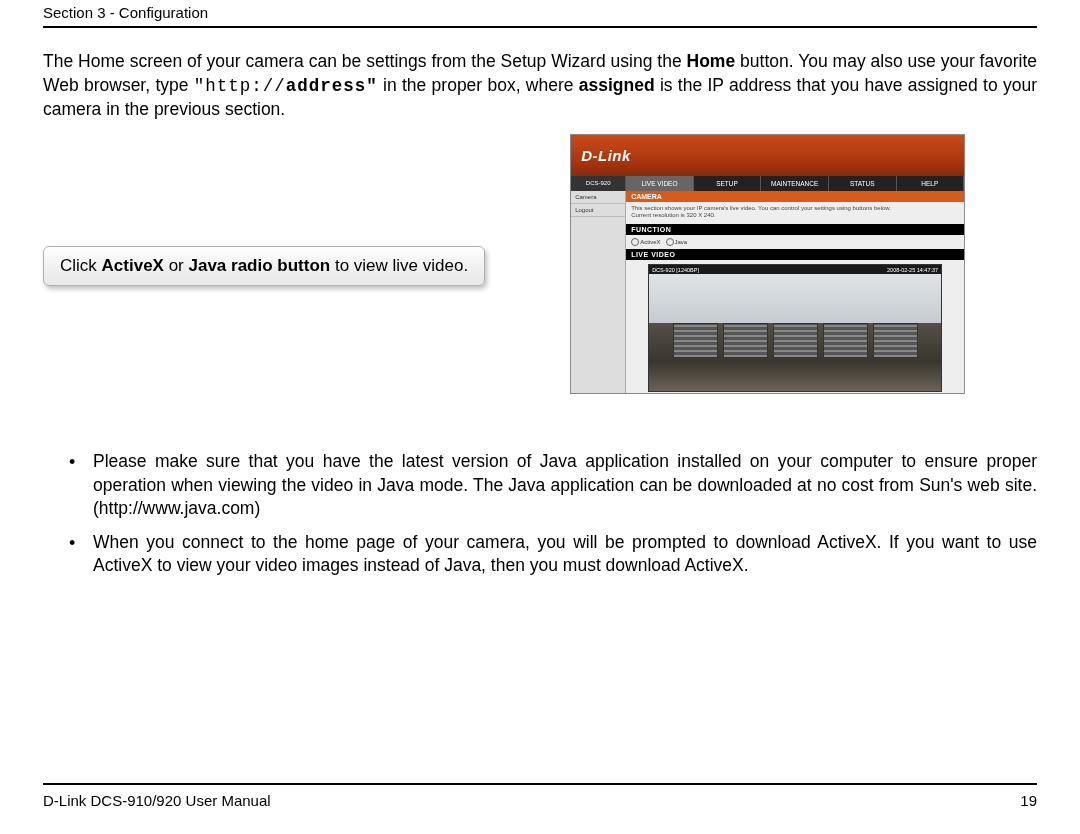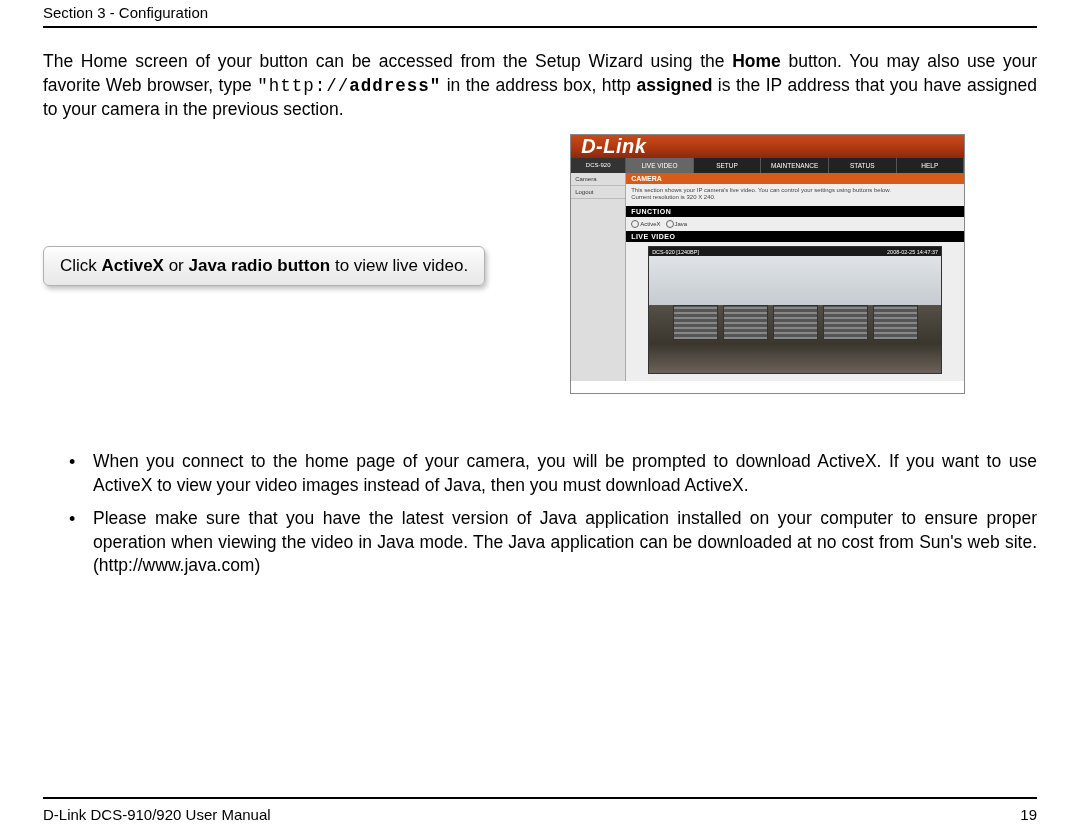--- a/index.html
+++ b/index.html
@@ -56,25 +56,25 @@
     width: 393px;
     height: 258px;
     border: 1px solid #888;
     background: #fff;
     font-family: Arial, sans-serif;
     font-size: 8px;
     overflow: hidden;
     flex: 0 0 auto;
   }
   .ss-brand {
-    height: 23px;
+    height: 41px;
     background: linear-gradient(#c94a1a, #b03810 55%, #8a2a0a);
     color: #fff;
     font-weight: bold;
-    font-size: 20px;
+    font-size: 15px;
     display: flex;
     align-items: center;
     padding: 0 10px;
     font-style: italic;
     letter-spacing: 0.5px;
   }
   .ss-navrow {
     display: flex;
     height: 15px;
     background: #000;
@@ -207,38 +207,38 @@
     position: relative;
   }
   .bullets li::before {
     content: "•";
     position: absolute;
     left: -24px;
     font-size: 18px;
   }
   .footer {
     position: absolute;
-    bottom: 11px;
+    bottom: 25px;
     left: 43px;
     right: 43px;
     border-top: 2px solid #000;
     padding-top: 7px;
     font-size: 15px;
     display: flex;
     justify-content: space-between;
   }
 </style>
 </head>
 <body>
 
 <div class="page">
   <div class="section-header">Section 3 - Configuration</div>
 
   <p class="intro-para">
-    <span>The Home screen of your button can be accessed from the Setup Wizard using the </span><b>Home</b><span> button. You may also use your favorite Web browser, type </span><span class="mono">"http://</span><b class="mono">address"</b><span> in the address box, http </span><b>assigned</b><span> is the IP address that you have assigned to your camera in the previous section.</span>
+    <span>The Home screen of your camera can be settings from the Setup Wizard using the </span><b>Home</b><span> button. You may also use your favorite Web browser, type </span><span class="mono">"http://</span><b class="mono">address"</b><span> in the proper box, where </span><b>assigned</b><span> is the IP address that you have assigned to your camera in the previous section.</span>
   </p>
 
   <div class="main-row">
     <div class="callout-wrap">
       <div class="callout">
         <span>Click </span><b>ActiveX</b><span> or </span><b>Java radio button</b><span> to view live video.</span>
       </div>
     </div>
 
     <div class="screenshot">
@@ -283,21 +283,21 @@
                 <div class="ss-shelf"></div>
               </div>
             </div>
           </div>
         </div>
       </div>
     </div>
   </div>
 
   <ul class="bullets">
+    <li>Please make sure that you have the latest version of Java application installed on your computer to ensure proper operation when viewing the video in Java mode. The Java application can be downloaded at no cost from Sun's web site. (http://www.java.com)</li>
     <li>When you connect to the home page of your camera, you will be prompted to download ActiveX. If you want to use ActiveX to view your video images instead of Java, then you must download ActiveX.</li>
-    <li>Please make sure that you have the latest version of Java application installed on your computer to ensure proper operation when viewing the video in Java mode. The Java application can be downloaded at no cost from Sun's web site. (http://www.java.com)</li>
   </ul>
 </div>
 
 <div class="footer">
   <span>D-Link DCS-910/920 User Manual</span>
   <span>19</span>
 </div>
 
 </body></html>

